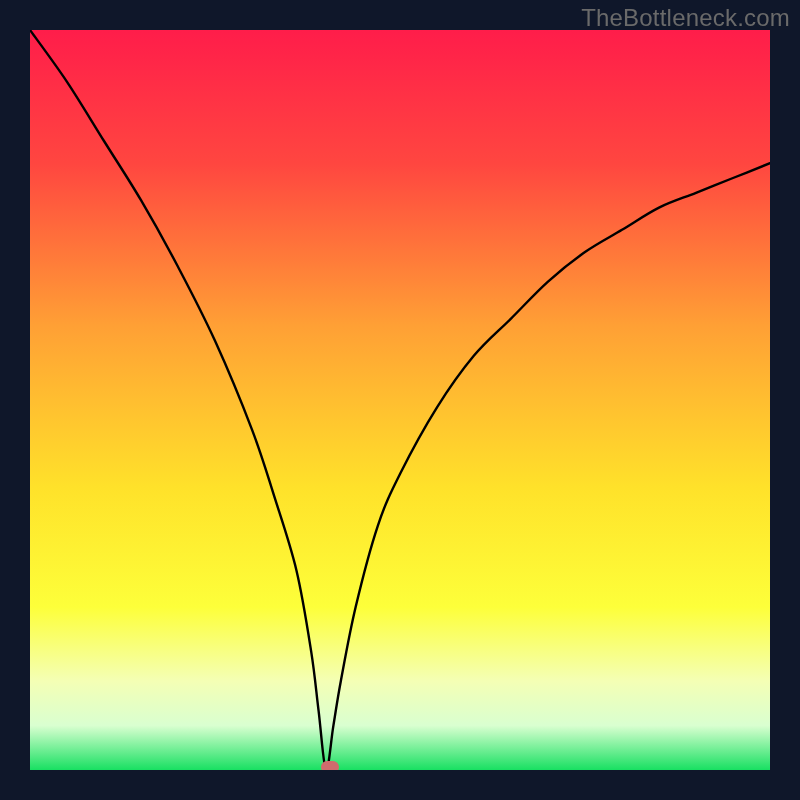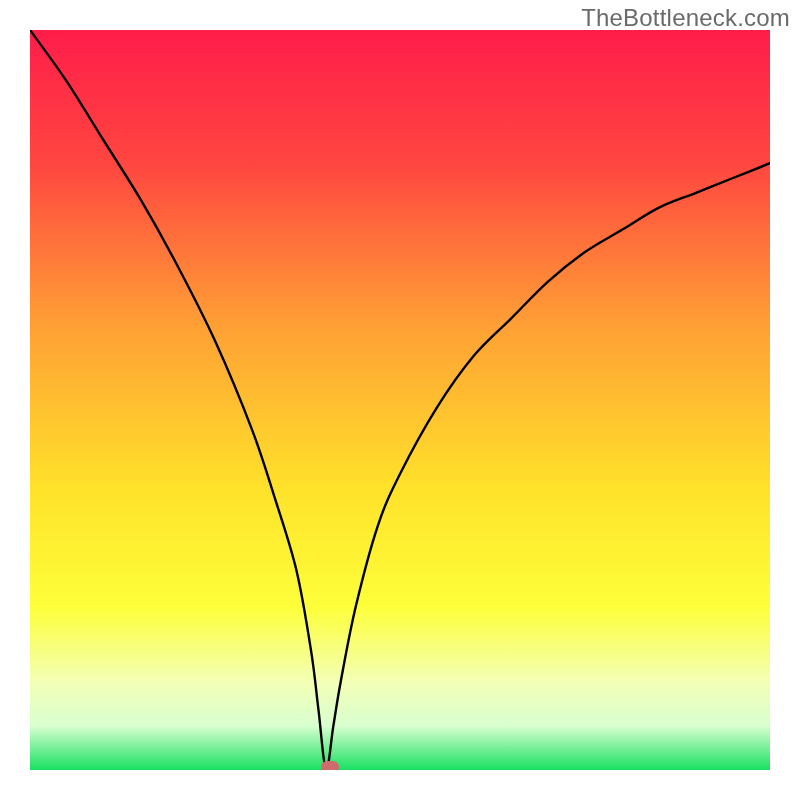--- a/index.html
+++ b/index.html
@@ -10,21 +10,21 @@
     background: #000;
     overflow: hidden;
     font-family: Arial, Helvetica, sans-serif;
   }
   .frame {
     position: absolute;
     left: 0;
     top: 0;
     width: 800px;
     height: 800px;
-    background: #ffffff;
+    background: #0f172a;
   }
   .plot-area {
     position: absolute;
     left: 30px;
     top: 30px;
     width: 740px;
     height: 740px;
     overflow: hidden;
   }
   .gradient {

